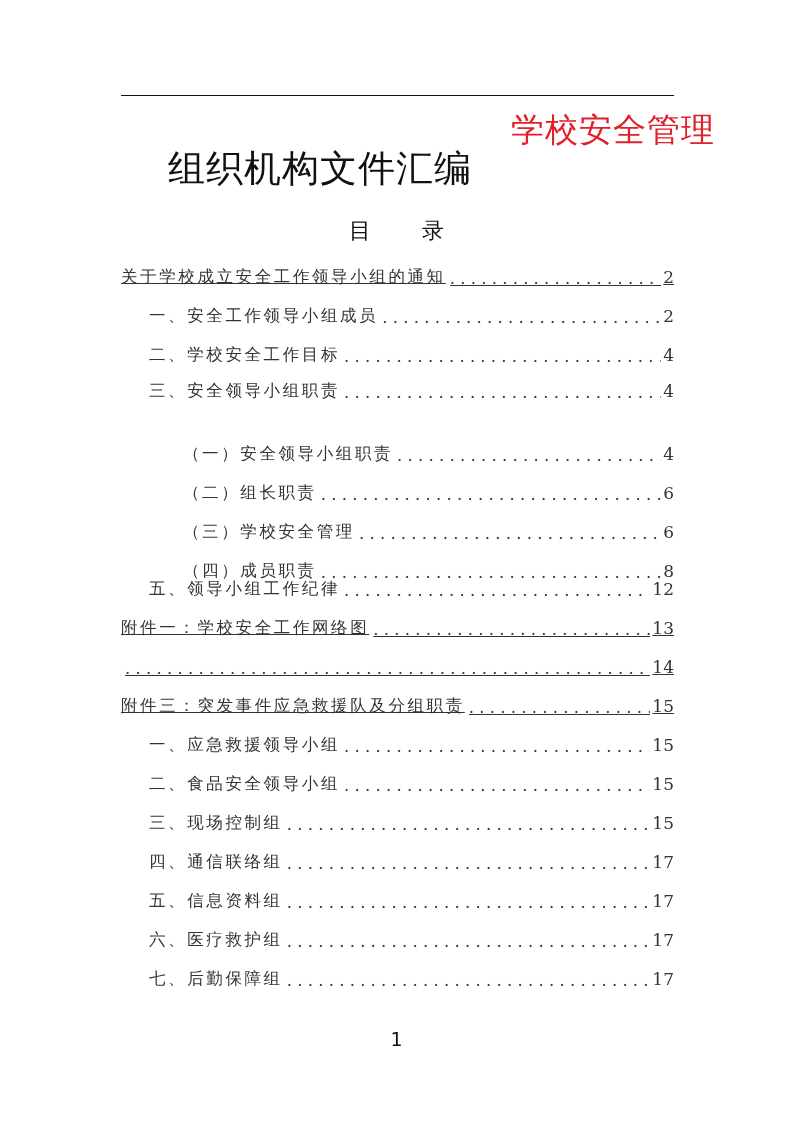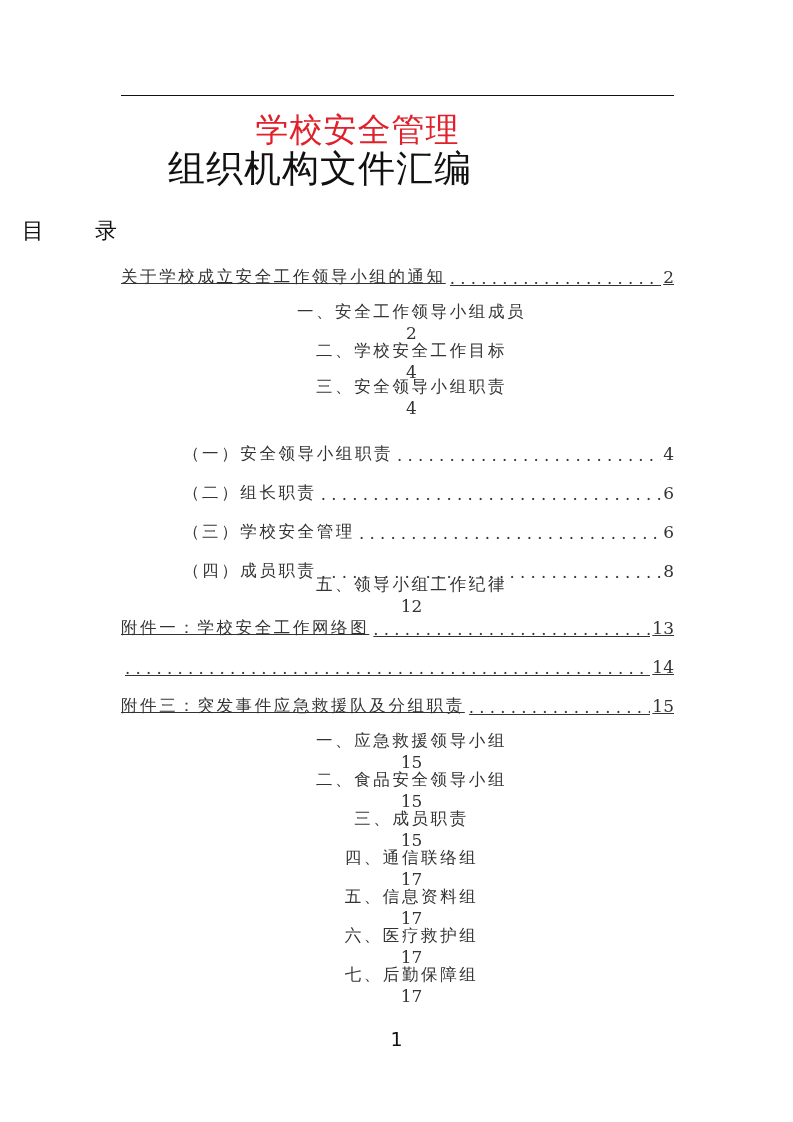--- a/index.html
+++ b/index.html
@@ -1,38 +1,38 @@
 <!DOCTYPE html>
 <html><head>
   <meta charset="utf-8">
   <style>
     html, body { margin:0; padding:0; background:#ffffff; }
     body { width:793px; height:1122px; position:relative; overflow:hidden;
            font-family:"DejaVu Serif","Liberation Serif",serif; color:#222; }
     .rule { position:absolute; left:121px; top:95px; width:553px; height:0;
             border-top:1.3px solid #111; }
-    .title-red { position:absolute; left:0; width:715px; top:110px; text-align:center;
+    .title-red { position:absolute; left:0; width:715px; top:110px; text-align:right;
                  font-family:"DejaVu Sans","Liberation Sans",sans-serif;
                  font-size:33px; line-height:40px; color:#e0202a; letter-spacing:1px; }
     .title-black { position:absolute; left:0; width:640px; top:146px; text-align:center;
                    font-family:"DejaVu Sans","Liberation Sans",sans-serif;
                    font-size:37px; line-height:46px; color:#111; letter-spacing:1px; }
-    .toc-heading { position:absolute; left:0; width:793px; top:216px; text-align:left;
+    .toc-heading { position:absolute; left:0; width:793px; top:216px; text-align:center;
                    font-size:22px; line-height:30px; color:#111; letter-spacing:22px;
                    text-indent:22px; }
     .toc { position:absolute; left:121px; width:553px; top:262px; }
     .toc-row { position:absolute; left:0; right:0; height:30px; display:flex;
                align-items:center; font-size:16.5px; color:#333; }
     .toc-row .label { white-space:nowrap; letter-spacing:2.6px; }
     .toc-row .leader { flex:1; overflow:hidden; white-space:nowrap; margin:0 2px 0 4px;
                        letter-spacing:4.3px; color:#333; height:22px; line-height:26px; }
     .toc-row .leader::after { content:". . . . . . . . . . . . . . . . . . . . . . . . . . . . . . . . . . . . . . . . . . . . . . . . . . . . . . . . . . . . . . . . . . . . . . . . . . . . . . . . . . . . . . . . . . . . . . . . ."; letter-spacing:0; word-spacing:0; }
     .toc-row .page { white-space:nowrap; font-size:17px; }
     .lvl0 { padding-left:0;text-decoration:underline; }
-    .lvl1 { padding-left:28px;flex-direction:column; }
+    .lvl1 { padding-left:28px; }
     .lvl2 { padding-left:62px;margin-top:21px; }
     .page-num { position:absolute; left:0; width:793px; top:1028px; text-align:center;
                 font-family:"DejaVu Sans","Liberation Sans",sans-serif; font-size:19px; color:#111; }
   </style>
 </head>
 <body>
 
 <div class="rule"></div>
 
 <div class="title-red">学校安全管理</div>
@@ -104,21 +104,21 @@
       <span class="label">一、应急救援领导小组</span>
       <span class="leader"></span>
       <span class="page">15</span>
     </div>
   <div class="toc-row lvl1" style="top:507px">
       <span class="label">二、食品安全领导小组</span>
       <span class="leader"></span>
       <span class="page">15</span>
     </div>
   <div class="toc-row lvl1" style="top:546px">
-      <span class="label">三、成员职责</span>
+      <span class="label">三、现场控制组</span>
       <span class="leader"></span>
       <span class="page">15</span>
     </div>
   <div class="toc-row lvl1" style="top:585px">
       <span class="label">四、通信联络组</span>
       <span class="leader"></span>
       <span class="page">17</span>
     </div>
   <div class="toc-row lvl1" style="top:624px">
       <span class="label">五、信息资料组</span>

